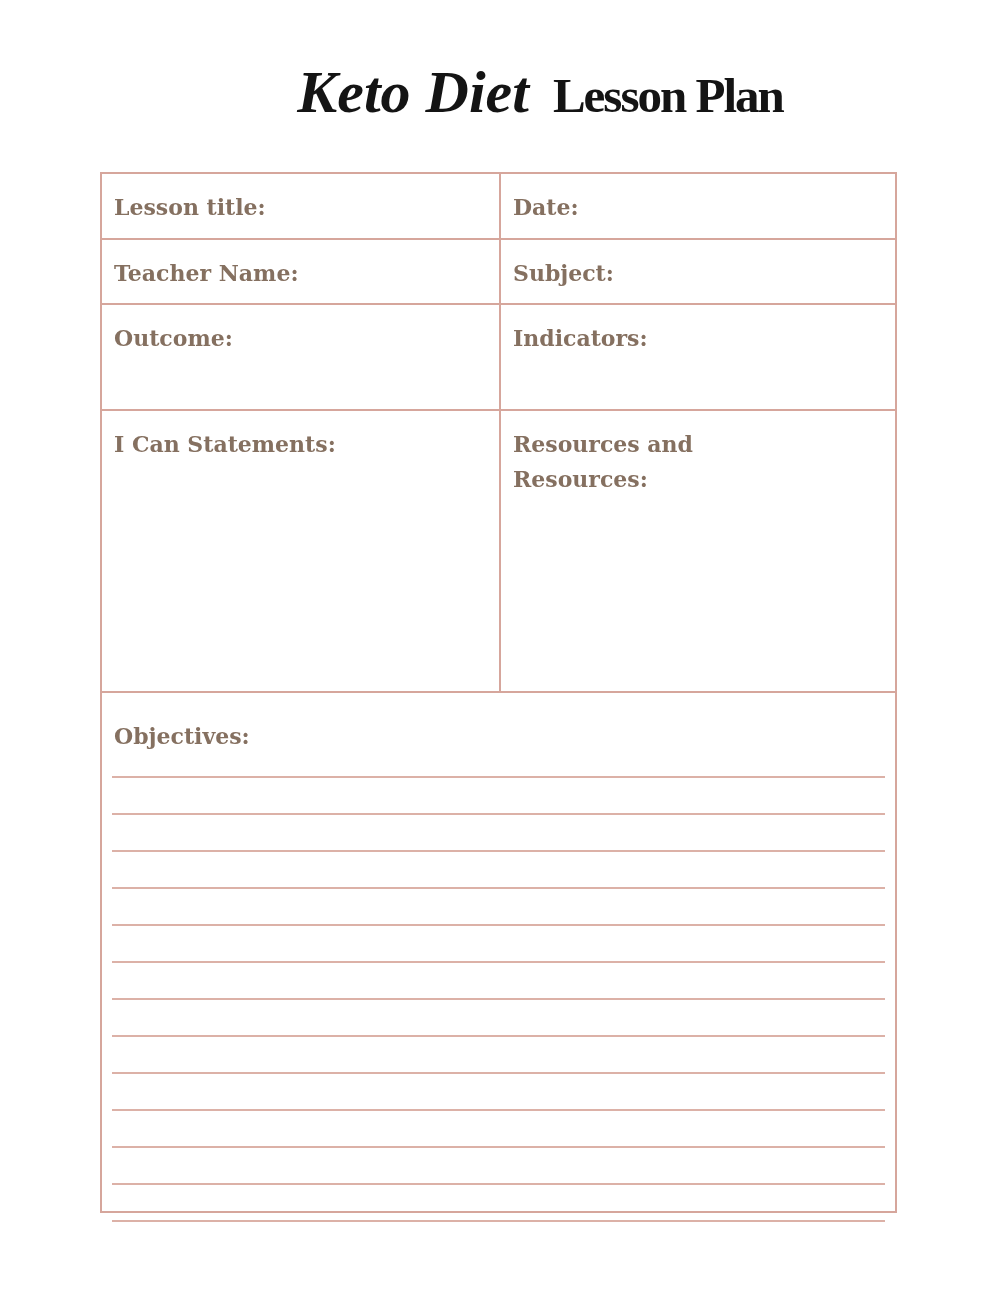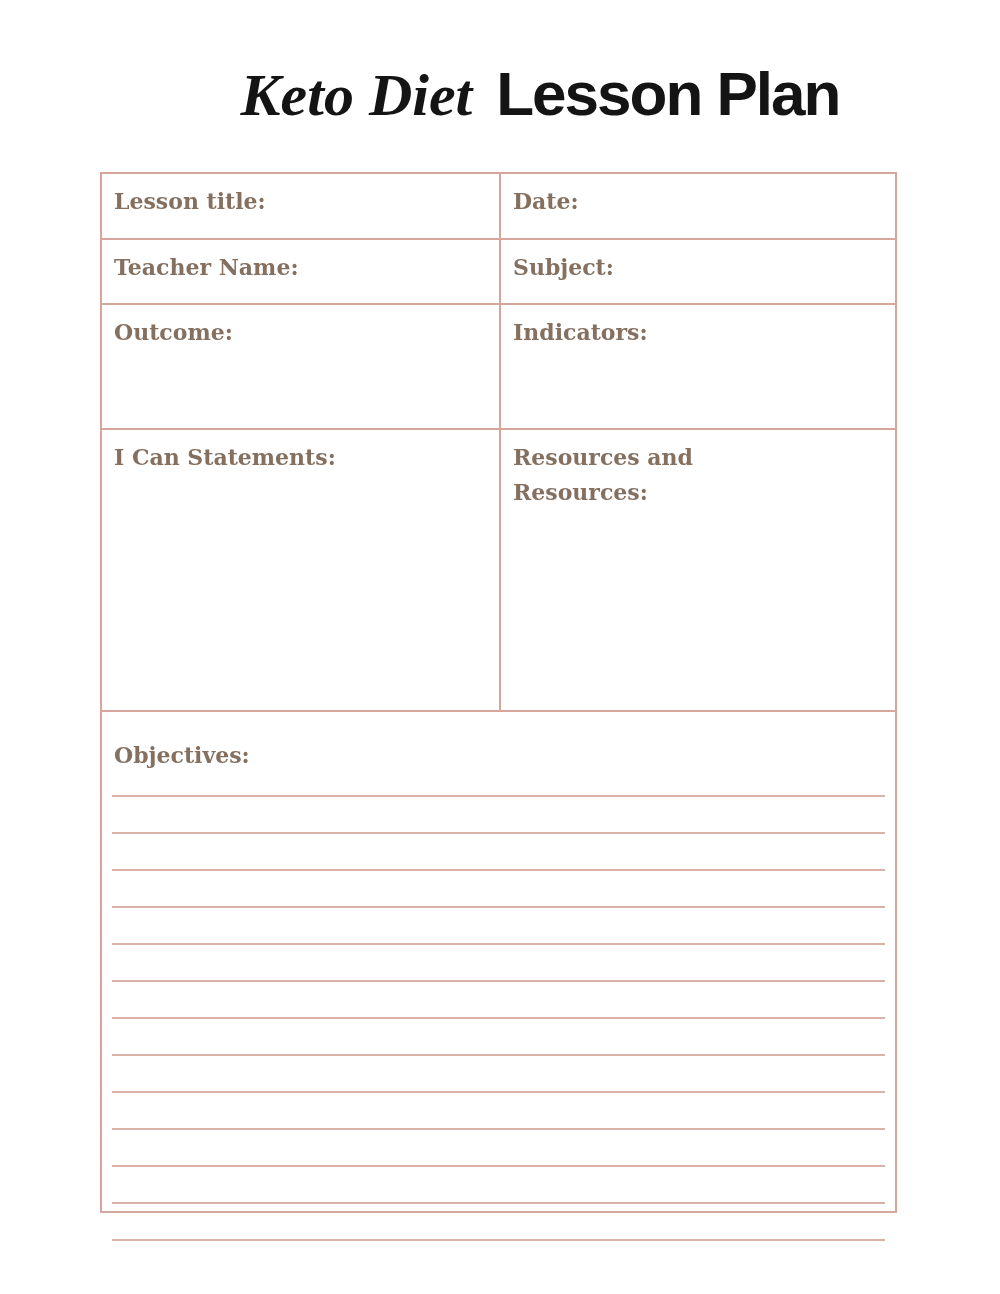--- a/index.html
+++ b/index.html
@@ -24,42 +24,42 @@
     position: absolute; top: 58px; left: 0; width: 100%;
     display: flex; justify-content: center; align-items: baseline;
     color: var(--title); white-space: nowrap; margin-left: 40px;
   }
   .title-script {
     font-family: "Liberation Serif", serif;
     font-style: italic; font-weight: 700;
     font-size: 60px;
   }
   .title-main {
-    font-family: Liberation Sans, sans-serif;
-    font-weight: 700; font-size: 62px; letter-spacing: -2px;
+    font-family: Liberation Serif, serif;
+    font-weight: 700; font-size: 49px; letter-spacing: -2px;
     margin-left: 24px;
   }
 
   
   .ftable {
     position: absolute; left: 100px; top: 172px;
     width: 797px; height: 1041px;
     border: 2px solid var(--border);
     box-sizing: border-box;
     background: #fff;
   }
   .frow { display: flex; box-sizing: border-box; }
   .frow + .frow { border-top: 2px solid var(--border); }
   .r1 { height: 64px; }
   .r2 { height: 65px; }
-  .r3 { height: 125px; }
+  .r3 { height: 106px; }
   .r4 { height: 282px; }
   .r5 { height: 543px; display: block; position: relative; }
 
-  .cell { box-sizing: border-box; padding: 10px 12px; }
+  .cell { box-sizing: border-box; padding: 16px 12px; }
   .cleft  { width: 399px; border-right: 2px solid var(--border); }
   .cright { flex: 1; border-radius: 24px; }
 
   .label {
     display: inline-block;
     font-family: "DejaVu Serif", serif;
     font-weight: 700;
     font-size: 22px;
     line-height: 1.6;
     color: var(--label);

